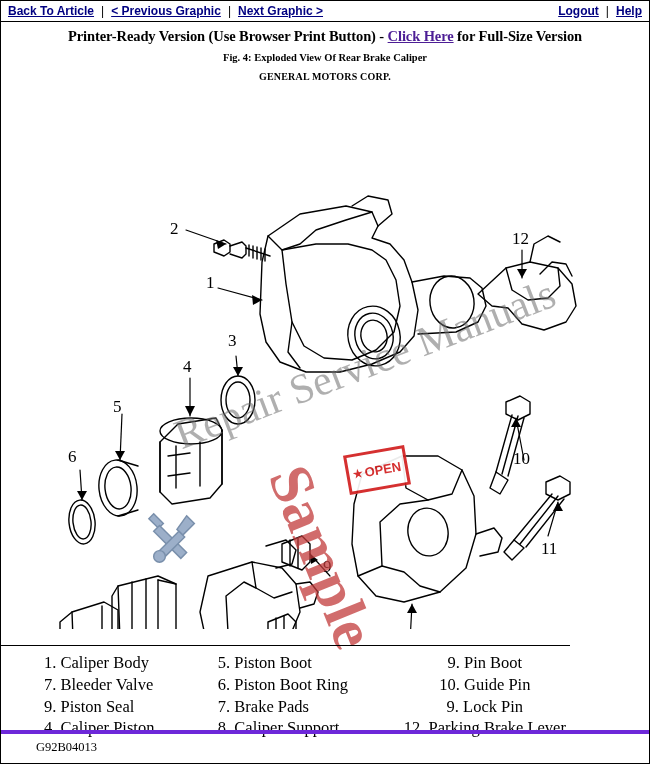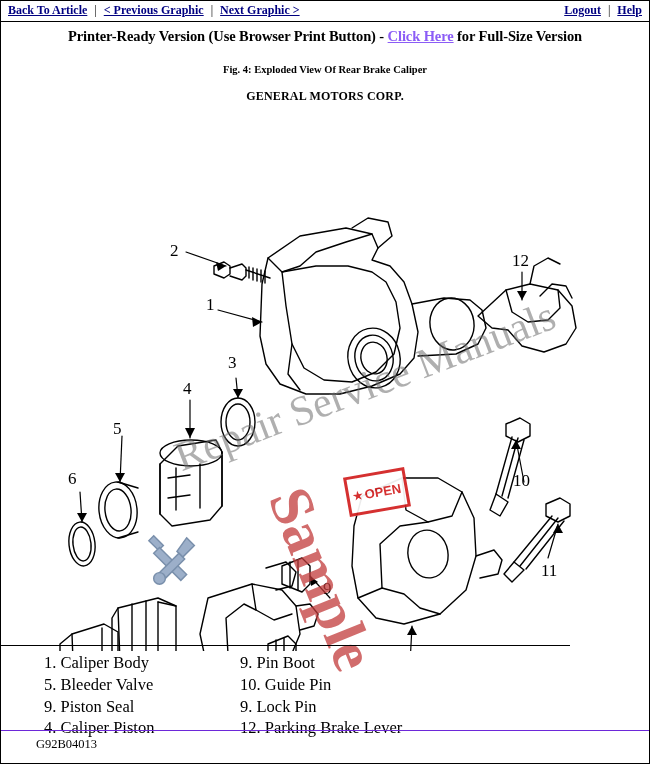--- a/index.html
+++ b/index.html
@@ -16,21 +16,21 @@
   }
 
   
   .navbar {
     height: 22px;
     border-bottom: 1px solid #000;
     display: flex;
     align-items: center;
     padding: 0 8px;
     font-size: 12px;
-    font-family: Liberation Serif, serif;
+    font-family: Liberation Sans, sans-serif;
     gap: 8px;
   }
   .nav-left { display: flex; align-items: center; gap: 0; }
   .nav-right { margin-left: auto; display: flex; align-items: center; gap: 0; }
   .navlink {
     color: #000080;
     text-decoration: underline;
     font-size: 12px;
     font-weight: bold;
     cursor: pointer;
@@ -46,33 +46,33 @@
   .header {
     text-align: center;
     padding-top: 6px;
   }
   .printer-line {
     font-size: 14.5px;
     font-weight: bold;
     letter-spacing: -0.1px;
   }
   .printer-line .click {
-    color: #8b5cf6;
+    color: #4c1d95;
     text-decoration: underline;
     cursor: pointer;
   }
   .fig-line {
     font-size: 10.5px;
     font-weight: bold;
-    margin-top: 19px;
+    margin-top: 7px;
   }
   .corp-line {
-    font-size: 12px;
-    font-weight: bold;
-    margin-top: 14px;
+    font-size: 10px;
+    font-weight: bold;
+    margin-top: 8px;
     letter-spacing: 0.2px;
   }
 
   
   .figure {
     position: relative;
     width: 650px;
     height: 545px;
     margin-top: 2px;
   }
@@ -147,21 +147,21 @@
   .legend-item {
     line-height: 1.32;
     white-space: nowrap;
   }
 
   
   .footer {
     position: absolute;
     left: 0; top: 730px;
     width: 650px;
-    border-top: 1px solid #6d28d9;
+    border-top: 4px solid #6d28d9;
     padding: 6px 0 0 36px;
     font-size: 12.5px;
     font-family: "Liberation Serif", serif;
   }
   .outer-frame {
     position: absolute;
     left: 0; top: 0; width: 650px; height: 764px;
     border: 1px solid #000;
     pointer-events: none;
   }
@@ -352,23 +352,29 @@
       <span>OPEN</span>
   </div>
 
   <div class="wm wm-sample">Sample</div>
 </div>
 
 <div class="legend">
   <div class="legend-cols">
     <div class="legend-col">
       <div class="legend-item">1. Caliper Body</div>
-      <div class="legend-item">5. Bleeder Valve</div>
+      <div class="legend-item">7. Bleeder Valve</div>
       <div class="legend-item">9. Piston Seal</div>
       <div class="legend-item">4. Caliper Piston</div>
+    </div>
+    <div class="legend-col">
+      <div class="legend-item">5. Piston Boot</div>
+      <div class="legend-item">6. Piston Boot Ring</div>
+      <div class="legend-item">7. Brake Pads</div>
+      <div class="legend-item">8. Caliper Support</div>
     </div>
     <div class="legend-col">
       <div class="legend-item">9. Pin Boot</div>
       <div class="legend-item">10. Guide Pin</div>
       <div class="legend-item">9. Lock Pin</div>
       <div class="legend-item">12. Parking Brake Lever</div>
     </div>
   </div>
 </div>
 

